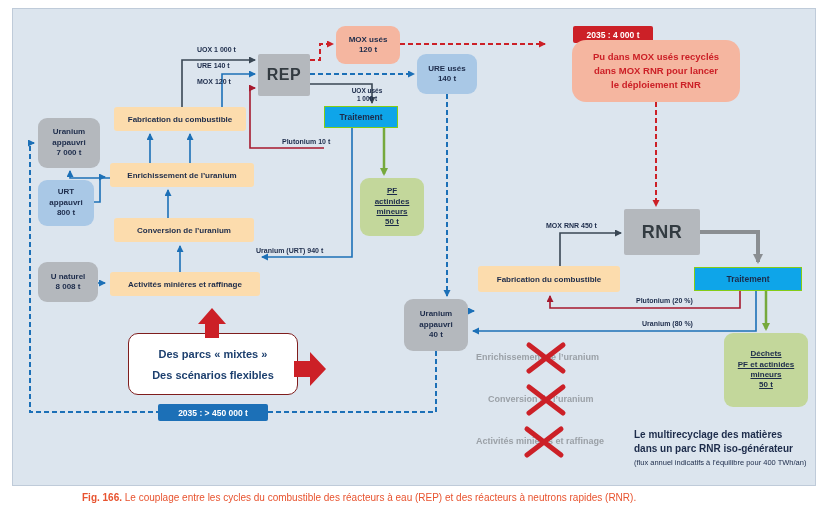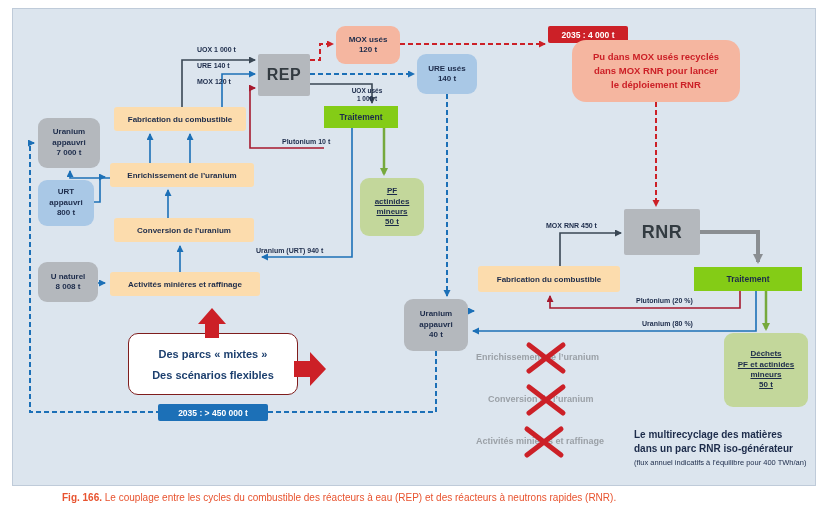--- a/index.html
+++ b/index.html
@@ -9,34 +9,34 @@
            background:var(--panel-bg); border:1px solid #bfcbd9; }
   svg.layer { position:absolute; left:0; top:0; width:828px; height:511px; pointer-events:none; }
   .box { position:absolute; display:flex; align-items:center; justify-content:center;
          text-align:center; white-space:pre-line; color:var(--text-dark); font-weight:bold; }
   .orange   { background:var(--orange-box); border-radius:3px; font-size:8px; }
   .graybox  { background:var(--gray-box);  border-radius:9px; font-size:8px; line-height:1.3; }
   .bluebox  { background:var(--blue-box);  border-radius:9px; font-size:8px; line-height:1.3; }
   .salmon   { background:var(--salmon-box); border-radius:9px; font-size:8px; line-height:1.3; }
   .greenbox { background:var(--green-box); border-radius:9px; font-size:8px; line-height:1.3;text-decoration:underline; }
   .reactor  { background:var(--gray-box); border-radius:2px; color:#333b41; letter-spacing:.5px; }
-  .whitebox { background:#84cc16; border:4px solid #84cc16; font-size:8.5px; }
-  .redtag   { background:var(--red); color:#fff; font-size:8.5px; border-radius:2px; }
+  .whitebox { background:#0ea5e9; border:1px solid #84cc16; font-size:8.5px; }
+  .redtag   { background:var(--red); color:#fff; font-size:8.5px; border-radius:2px;margin-left:25px; }
   .bluetag  { background:var(--blue); color:#fff; font-size:8.5px; border-radius:2px; }
   .punote   { background:var(--salmon-box); border-radius:14px; color:var(--red);
               font-size:9.5px; line-height:1.45; }
   .parcs    { background:#ffffff; border:1px solid #7f1d1d; border-radius:10px;
               color:var(--parcs-text); font-size:11px; flex-direction:column; gap:9px; }
   .fl { position:absolute; font-size:7px; font-weight:bold; color:var(--text-dark);
         white-space:pre-line; line-height:1.2; }
   .crossed { position:absolute; font-size:9px; font-weight:bold; color:var(--crossed-text); }
   .note-title { position:absolute; font-size:10px; font-weight:bold; color:var(--text-dark);
                 white-space:pre-line; line-height:1.35; }
   .note-sub { position:absolute; font-size:7.5px; color:var(--text-dark); }
-  .caption { position:absolute; left:24px; top:492px; width:770px; font-size:10px; color:var(--caption);padding-left:38px; }
+  .caption { position:absolute; left:44px; top:492px; width:770px; font-size:10px; color:var(--caption);padding-left:38px; }
   .caption b { font-weight:bold; }
 </style>
 </head>
 <body>
 
 <div class="stage">
   <div class="panel"></div>
 
   <svg class="layer">
     <defs>

